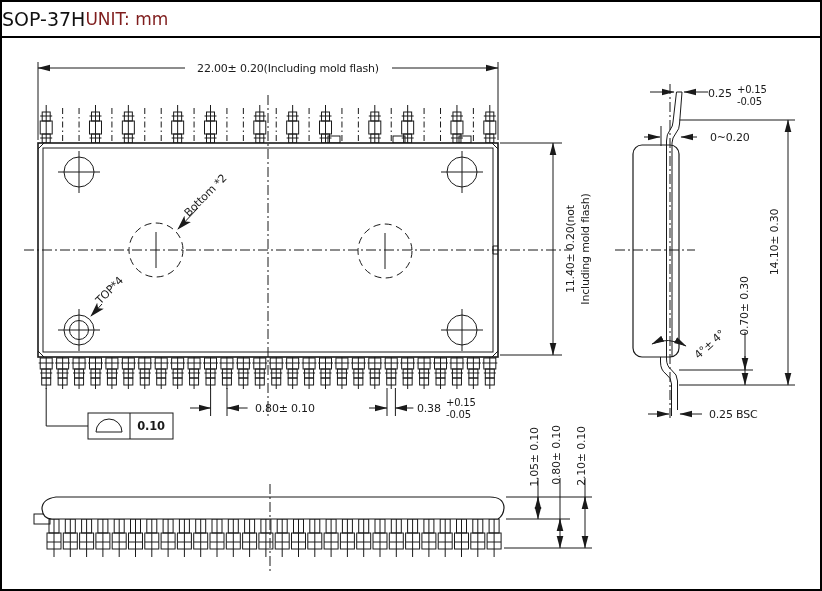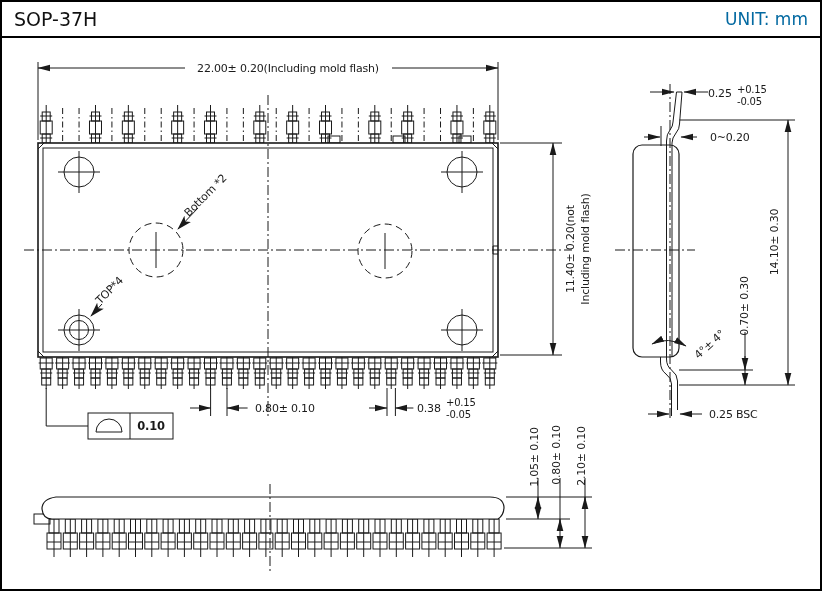--- a/index.html
+++ b/index.html
@@ -1,21 +1,21 @@
 <!DOCTYPE html>
 <html><head>
 <meta charset="utf-8">
 <style>
   html,body{margin:0;padding:0;background:#fff;}
   .page{width:822px;height:591px;box-sizing:border-box;border:2px solid #000;background:#fff;
         font-family:"DejaVu Sans",sans-serif;position:relative;}
   .hdr{height:34px;border-bottom:2px solid #000;display:flex;align-items:center;
-       justify-content:space-between;padding:0 12px;}
+       padding:0 0;}
   .hdr .title{font-size:19px;color:#111;}
-  .hdr .unit{font-size:17px;color:#0369a1;}
+  .hdr .unit{font-size:17px;color:#7f1d1d;}
   svg{display:block;}
   .s1{stroke:#1a1a1a;stroke-width:1;fill:none;}
   .s2{stroke:#1a1a1a;stroke-width:1.6;fill:#fff;}
   .s3{stroke:#1a1a1a;stroke-width:1.2;fill:#fff;}
   .cl{stroke-dasharray:10 3 2 3;}
   .ph{stroke-dasharray:6 3 1.5 3;}
   .dc{stroke-dasharray:7 4.5;}
   .t{font-family:"DejaVu Sans",sans-serif;font-size:11px;fill:#1a1a1a;letter-spacing:-0.2px;}
   .ts{font-size:10px;}
   .tb{font-size:11.5px;font-weight:bold;}

